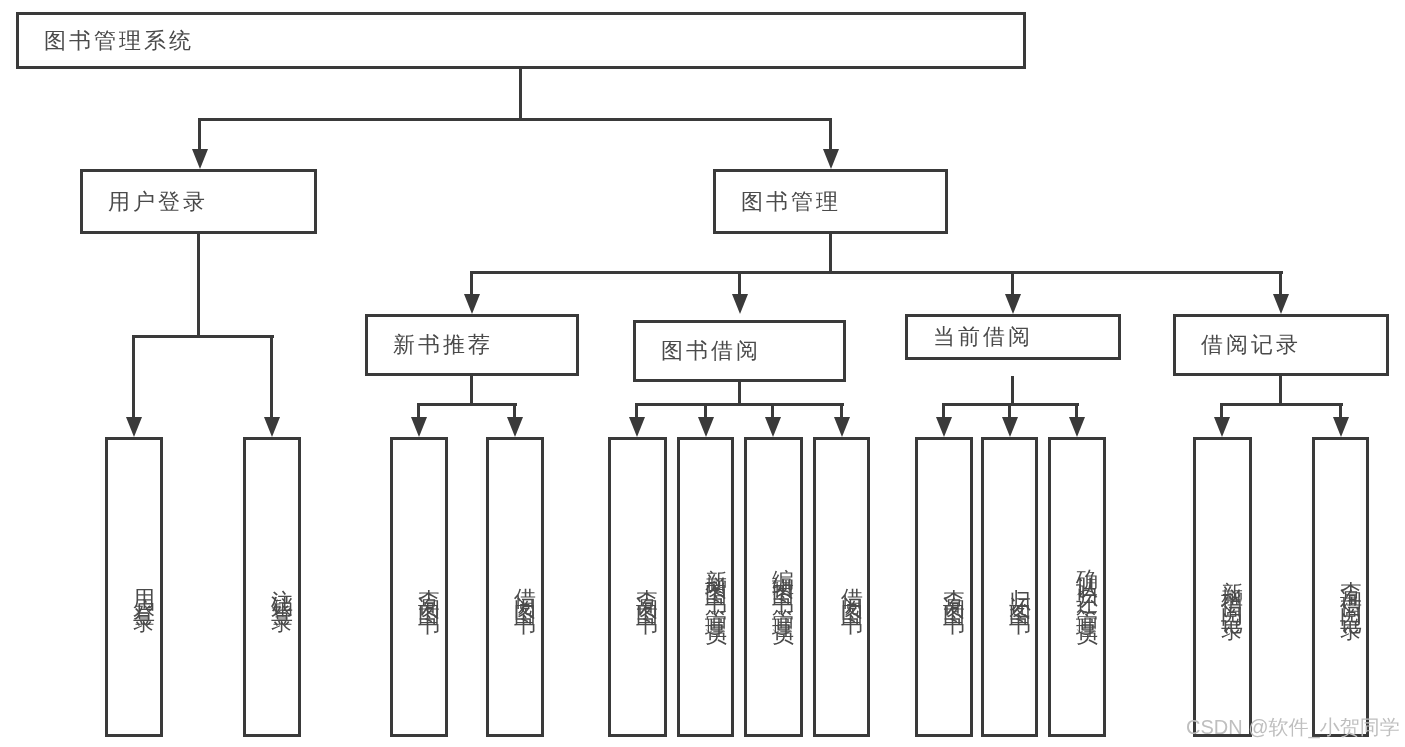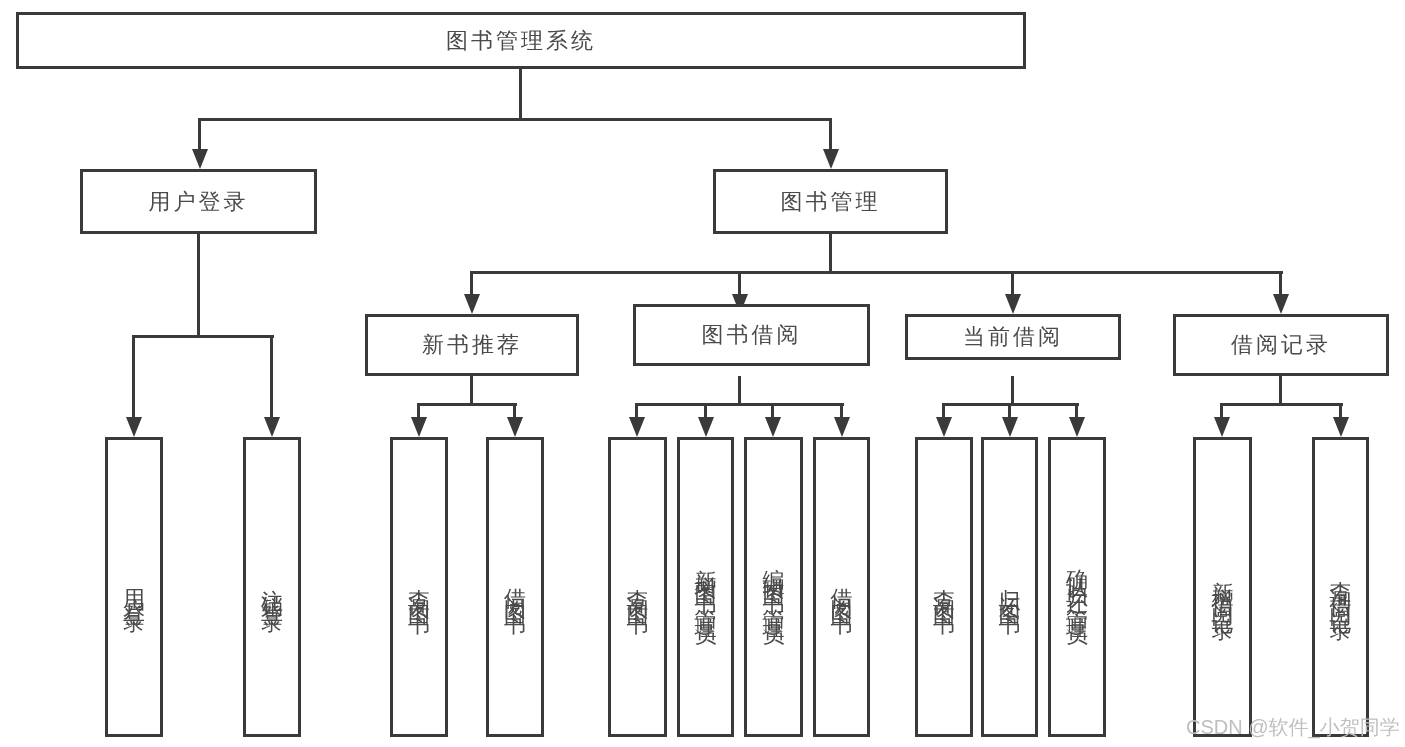--- a/index.html
+++ b/index.html
@@ -17,22 +17,22 @@
     height: 747px;
     background: var(--background);
     overflow: hidden;
   }
   .node {
     position: absolute;
     background: #fff;
     border: 3px solid var(--line);
     display: flex;
     align-items: center;
-    justify-content: center;
     z-index: 2;
+    padding-left: 25px;
   }
   .node .lbl {
     color: var(--text);
     font-size: 22px;
     letter-spacing: 3px;
     white-space: nowrap;
   }
   .node.v .lbl {
     writing-mode: vertical-rl;
     text-orientation: mixed;
@@ -76,21 +76,21 @@
   <div class="node" style="left:80px;top:169px;width:237px;height:65px">
     <span class="lbl">用户登录</span>
   </div>
   <div class="node" style="left:713px;top:169px;width:235px;height:65px">
     <span class="lbl">图书管理</span>
   </div>
 
   <div class="node" style="left:365px;top:314px;width:214px;height:62px">
     <span class="lbl">新书推荐</span>
   </div>
-  <div class="node" style="left:633px;top:304px;width:237px;height:62px">
+  <div class="node" style="left:633px;top:320px;width:213px;height:62px">
     <span class="lbl">图书借阅</span>
   </div>
   <div class="node" style="left:905px;top:314px;width:216px;height:46px">
     <span class="lbl">当前借阅</span>
   </div>
   <div class="node" style="left:1173px;top:314px;width:216px;height:62px">
     <span class="lbl">借阅记录</span>
   </div>
 
   <div class="node v" style="left:105px;top:437px;width:58px;height:300px">

